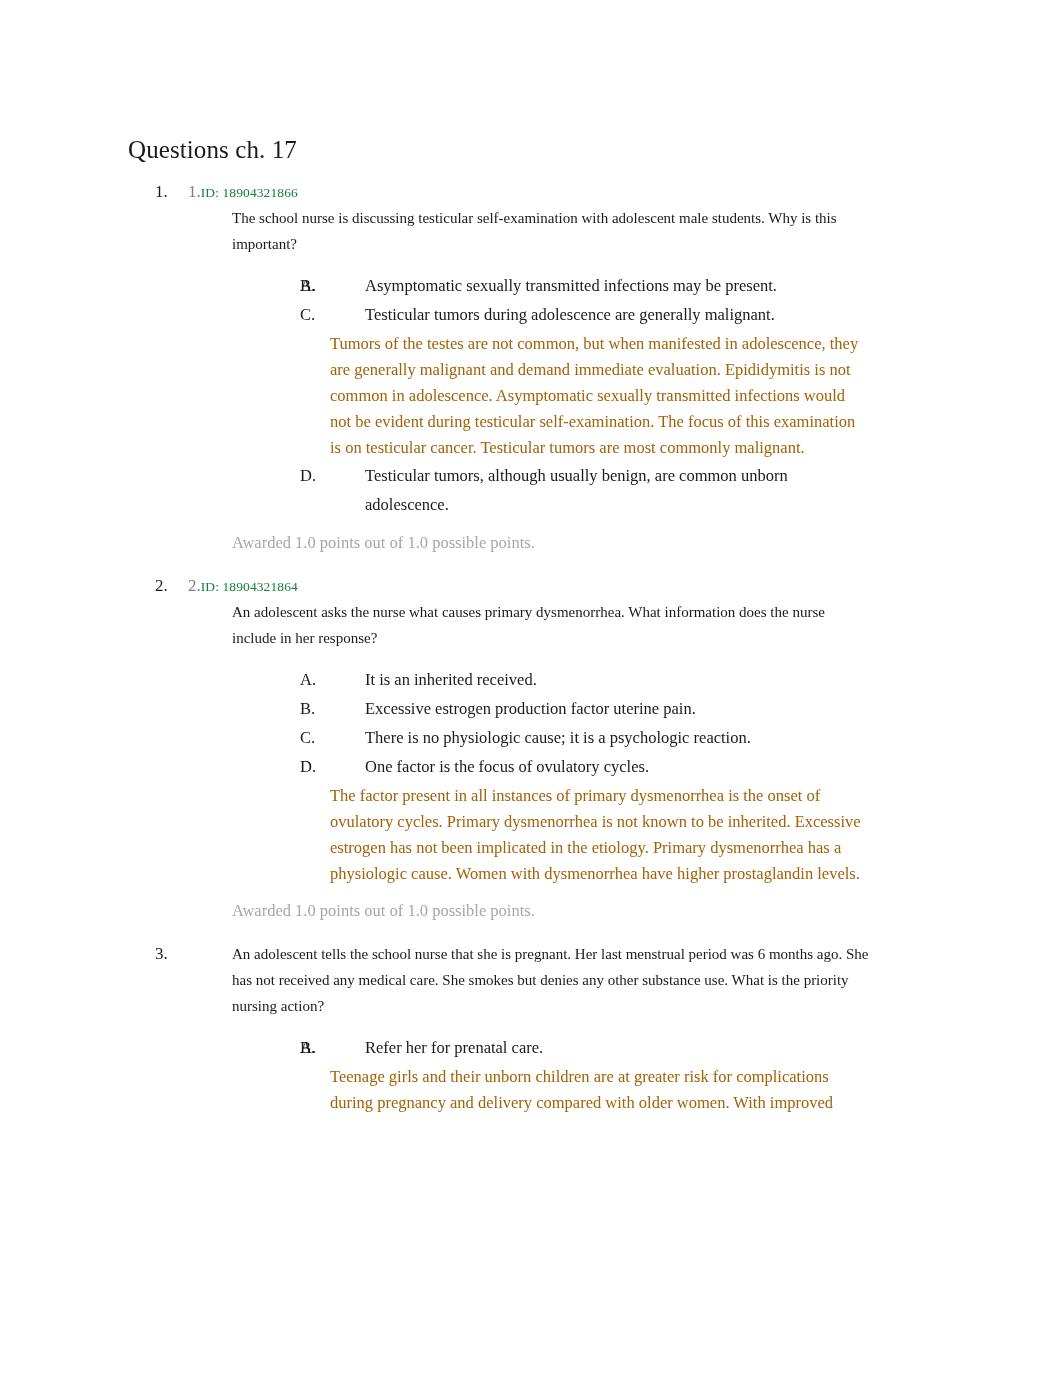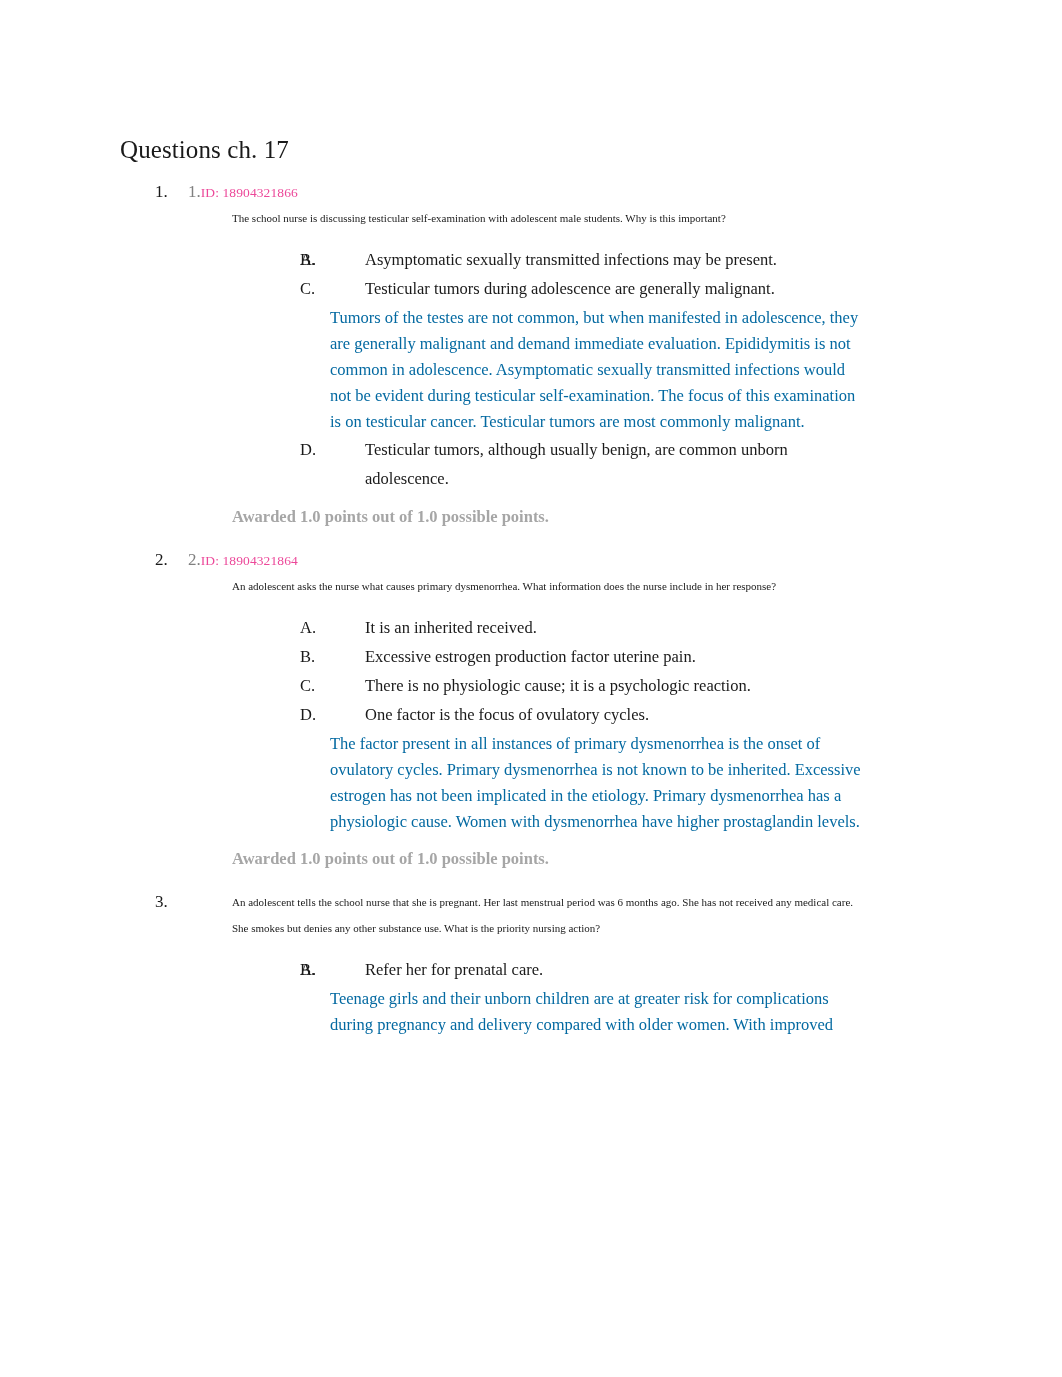--- a/index.html
+++ b/index.html
@@ -20,21 +20,21 @@
     height: 1377px;
     background: #ffffff;
     box-sizing: border-box;
     padding: 135px 120px 0 120px;
   }
   .doc-title {
     font-size: 25px;
     font-weight: normal;
     line-height: 30px;
     color: #1a1a1a;
-    margin: 0 0 14px 0;
+    margin: 0 0 14px 8px;
     letter-spacing: 0.1px;
   }
   .q-list {
     margin: 0;
     padding: 0;
     list-style: none;
   }
   .q-item {
     position: relative;
     margin: 0 0 18px 0;
@@ -57,26 +57,26 @@
     margin: 0 0 0 68px;
     line-height: 25px;
     white-space: nowrap;
   }
   .q-inner-num {
     font-size: 17px;
     color: #808080;
   }
   .q-id {
     font-size: 13.5px;
-    color: #ec4899;
+    color: #15803d;
     letter-spacing: 0.1px;
   }
   .q-stem {
     margin: 0 0 0 112px;
-    font-size: 11px;
+    font-size: 15px;
     line-height: 26px;
     color: #1a1a1a;
     max-width: 640px;
   }
   .opt-list {
     margin: 14px 0 0 0;
     padding: 0;
     list-style: none;
   }
   .opt-row {
@@ -96,29 +96,28 @@
     font-size: 16.5px;
     line-height: 29px;
     color: #1a1a1a;
   }
   .opt-text { display: block; }
   .rationale {
     display: block;
     margin: 2px 0 0 -35px;
     font-size: 16.5px;
     line-height: 26px;
-    color: #0369a1;
+    color: #a16207;
     max-width: 560px;
   }
   .awarded {
     margin: 12px 0 0 112px;
     font-size: 16.5px;
     line-height: 24px;
     color: #a6a6a6;
-    font-weight: bold;
   }
   .spacer-after-rationale { height: 14px; }
 </style>
 </head>
 <body>
 
 <div class="page">
 
   <h1 class="doc-title">Questions ch. 17</h1>
 

